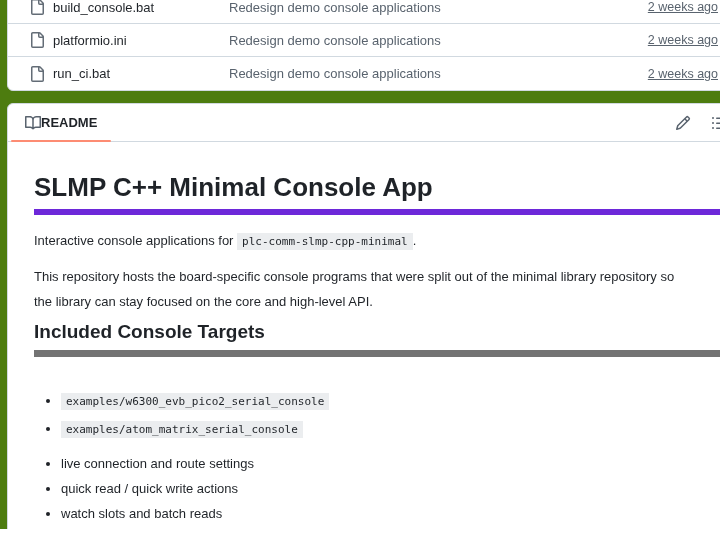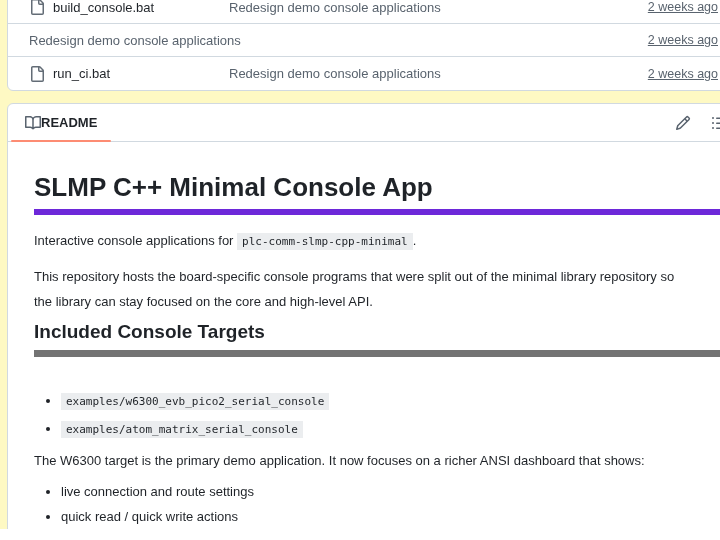--- a/index.html
+++ b/index.html
@@ -1,18 +1,18 @@
 <!DOCTYPE html>
 <html><head>
 <meta charset="utf-8">
 <style>
   * { box-sizing: border-box; margin: 0; padding: 0; }
   html, body { width: 720px; height: 540px; background: #fff; }
   body { font-family: "Liberation Sans", "DejaVu Sans", sans-serif; color: #1f2328; }
-  .screen { position: relative; width: 720px; height: 540px; overflow: hidden; background: #fef9c3; }
+  .screen { position: relative; width: 720px; height: 540px; overflow: hidden; background: #4d7c0f; }
 
   
   .file-table {
     position: absolute; left: 7px; top: -10px; width: 741px;
     border: 1px solid #d1d9e0; border-radius: 0 0 6px 6px; background: #fff;
   }
   .file-row {
     display: flex; align-items: center; height: 33px;
     padding: 0 29px 0 21px; border-bottom: 1px solid #d1d9e0;
     font-size: 13px;
@@ -94,20 +94,28 @@
               <path d="M2 1.75C2 .784 2.784 0 3.75 0h6.586c.464 0 .909.184 1.237.513l2.914 2.914c.329.328.513.773.513 1.237v9.586A1.75 1.75 0 0 1 13.25 16h-9.5A1.75 1.75 0 0 1 2 14.25Zm1.75-.25a.25.25 0 0 0-.25.25v12.5c0 .138.112.25.25.25h9.5a.25.25 0 0 0 .25-.25V6h-2.75A1.75 1.75 0 0 1 9 4.25V1.5Zm6.75.062V4.25c0 .138.112.25.25.25h2.688l-.011-.013-2.914-2.914-.013-.011Z"></path>
             </svg>
         </span>
         <a class="file-name">build_console.bat</a>
       </span>
       <a class="commit-msg">Redesign demo console applications</a>
       <span class="commit-age">2 weeks ago</span>
     </div>
 
     <div class="file-row">
+      <span class="file-name-cell">
+        <span class="file-icon">
+          <svg width="16" height="16" viewBox="0 0 16 16" fill="currentColor">
+              <path d="M2 1.75C2 .784 2.784 0 3.75 0h6.586c.464 0 .909.184 1.237.513l2.914 2.914c.329.328.513.773.513 1.237v9.586A1.75 1.75 0 0 1 13.25 16h-9.5A1.75 1.75 0 0 1 2 14.25Zm1.75-.25a.25.25 0 0 0-.25.25v12.5c0 .138.112.25.25.25h9.5a.25.25 0 0 0 .25-.25V6h-2.75A1.75 1.75 0 0 1 9 4.25V1.5Zm6.75.062V4.25c0 .138.112.25.25.25h2.688l-.011-.013-2.914-2.914-.013-.011Z"></path>
+            </svg>
+        </span>
+        <a class="file-name">platformio.ini</a>
+      </span>
       <a class="commit-msg">Redesign demo console applications</a>
       <span class="commit-age">2 weeks ago</span>
     </div>
 
     <div class="file-row">
       <span class="file-name-cell">
         <span class="file-icon">
           <svg width="16" height="16" viewBox="0 0 16 16" fill="currentColor">
               <path d="M2 1.75C2 .784 2.784 0 3.75 0h6.586c.464 0 .909.184 1.237.513l2.914 2.914c.329.328.513.773.513 1.237v9.586A1.75 1.75 0 0 1 13.25 16h-9.5A1.75 1.75 0 0 1 2 14.25Zm1.75-.25a.25.25 0 0 0-.25.25v12.5c0 .138.112.25.25.25h9.5a.25.25 0 0 0 .25-.25V6h-2.75A1.75 1.75 0 0 1 9 4.25V1.5Zm6.75.062V4.25c0 .138.112.25.25.25h2.688l-.011-.013-2.914-2.914-.013-.011Z"></path>
             </svg>
@@ -156,21 +164,20 @@
 
       <p class="p-desc">This repository hosts the board-specific console programs that were split out of the minimal library repository so the library can stay focused on the core and high-level API.</p>
 
       <h2 class="h2-heading">Included Console Targets</h2>
 
       <ul class="target-list">
         <li><code class="inline-code">examples/w6300_evb_pico2_serial_console</code></li>
         <li><code class="inline-code">examples/atom_matrix_serial_console</code></li>
       </ul>
 
-      <p class="p-dash">The W6300 target is the primary demo application. It now focuses on a richer ANSI dashboard that shows:</p>
 
       <ul class="feature-list">
         <li>live connection and route settings</li>
         <li>quick read / quick write actions</li>
         <li>watch slots and batch reads</li>
         <li>stress counters and latency</li>
       </ul>
     </div>
   </div>
 

